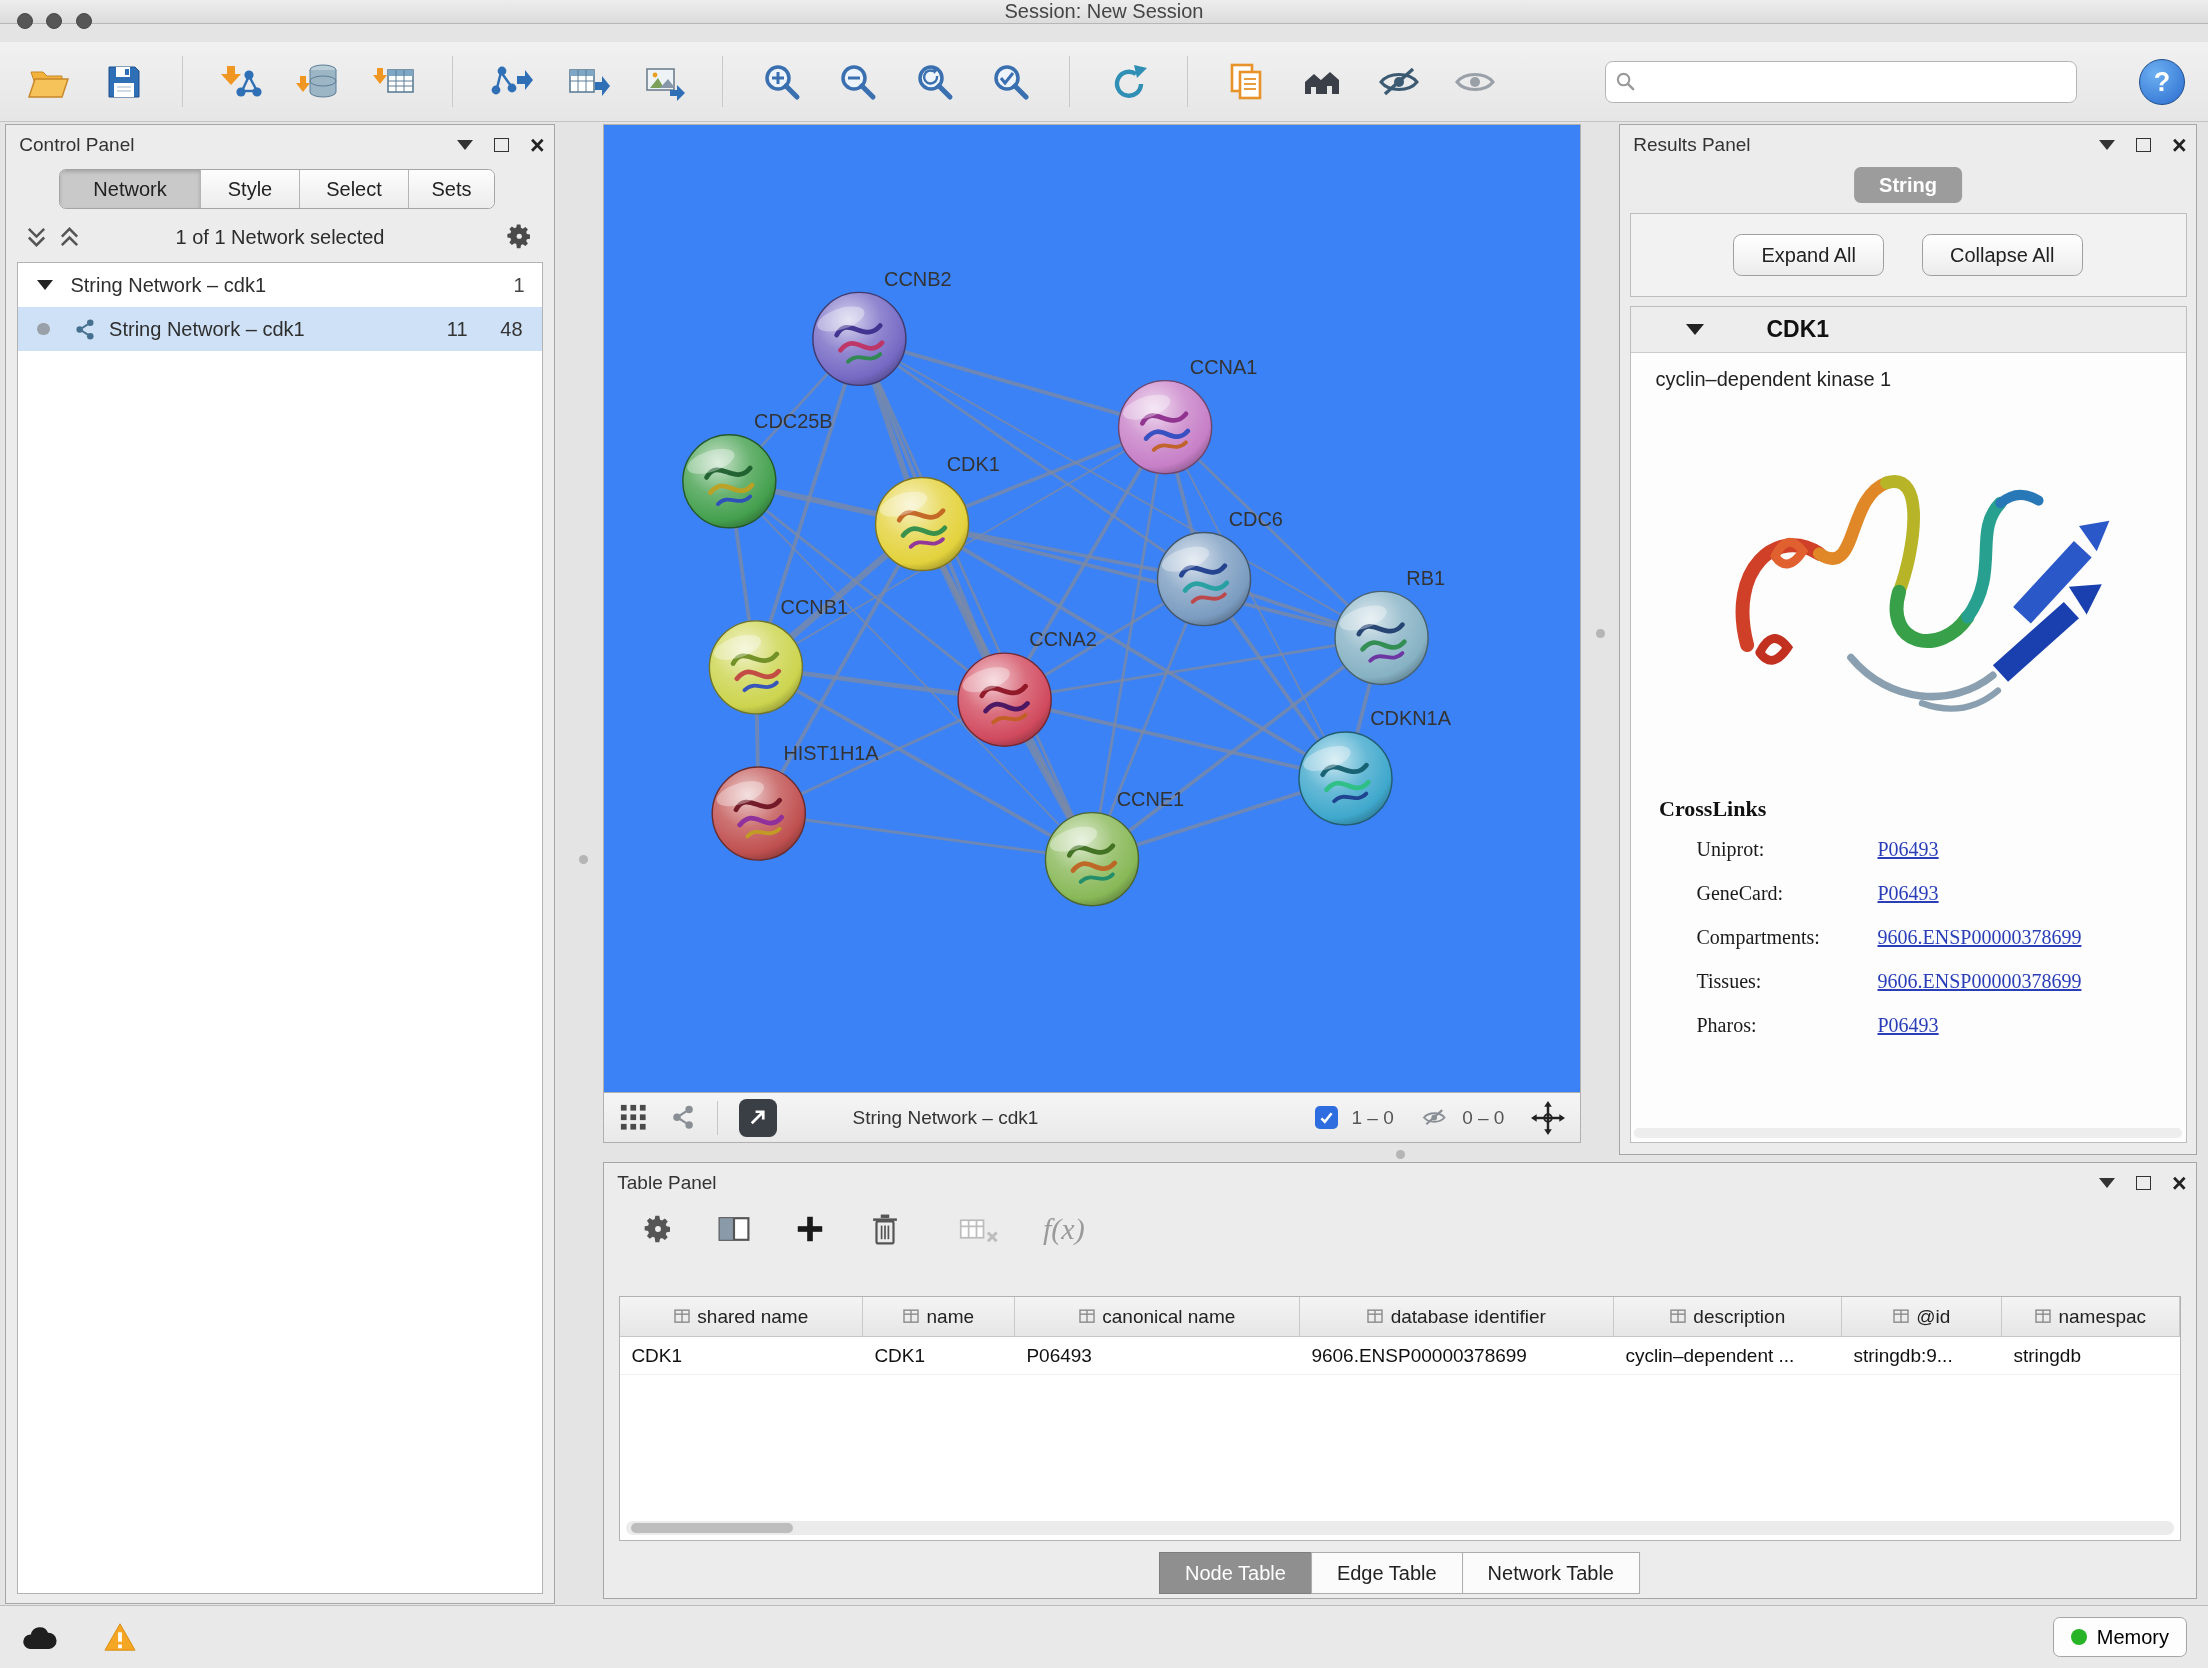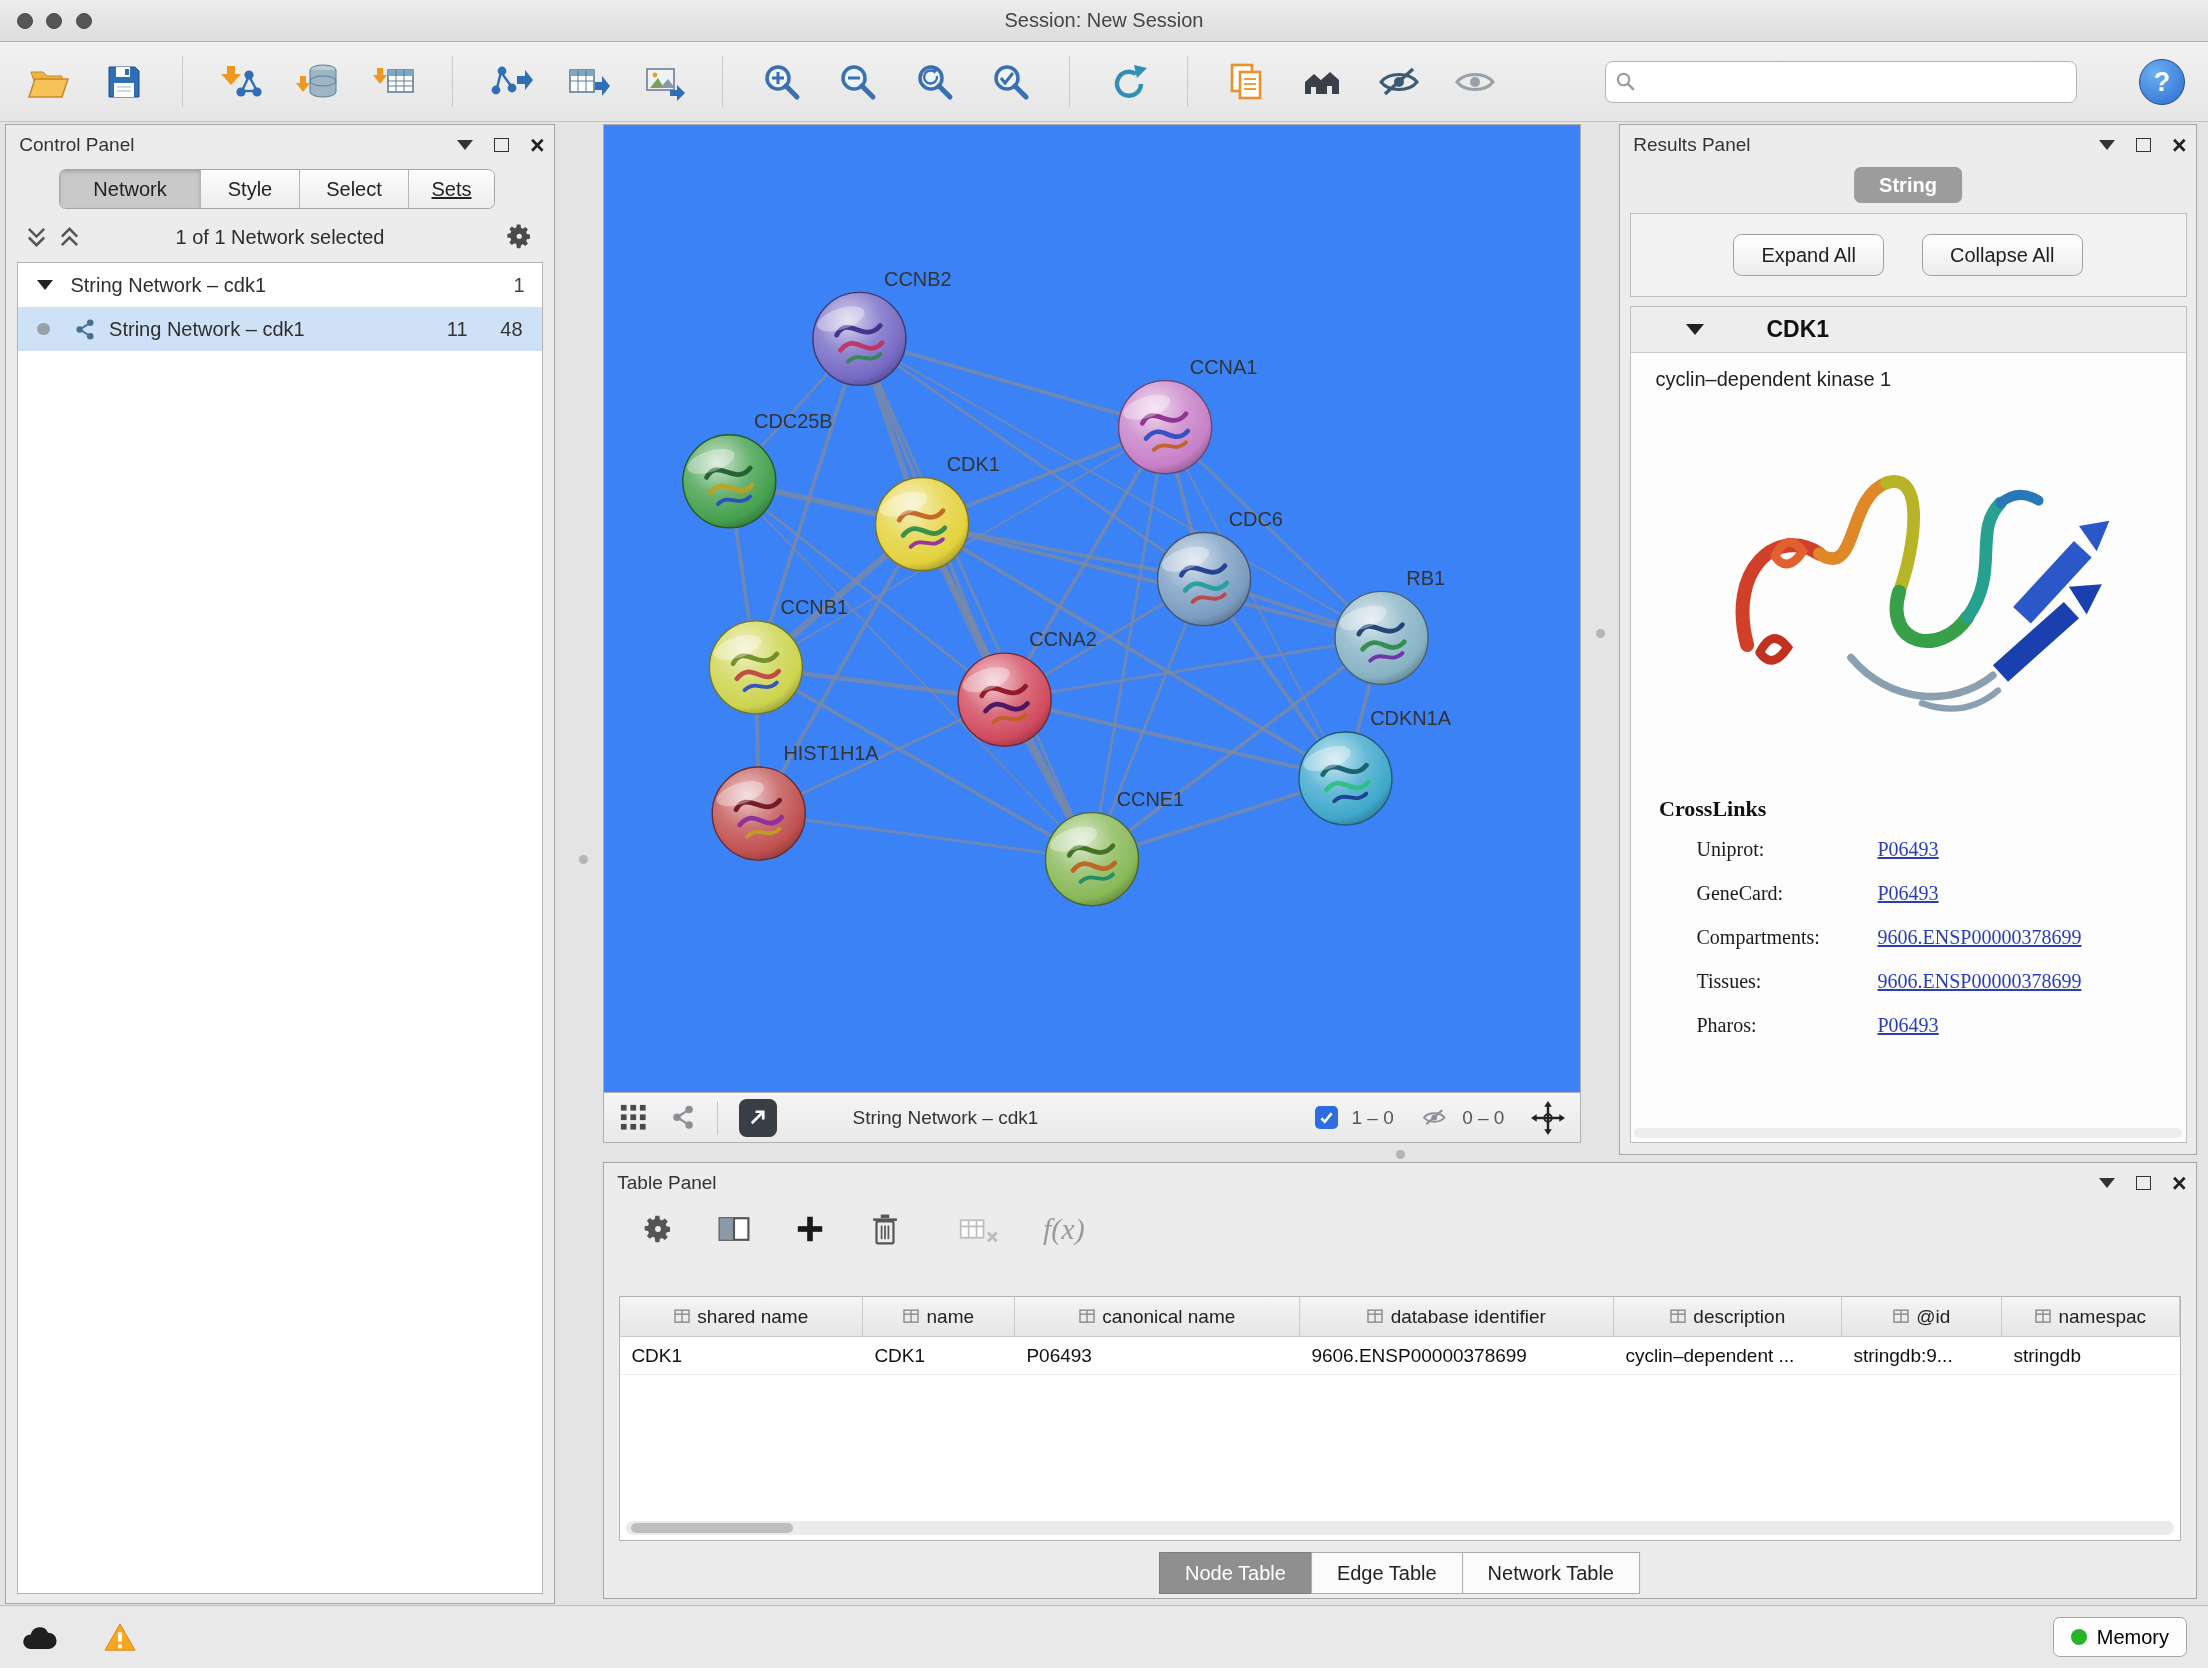--- a/index.html
+++ b/index.html
@@ -7,21 +7,21 @@
   body {
     width:2208px; height:1668px; position:relative; overflow:hidden;
     background:#e4e4e4;
     font-family:"Liberation Sans", sans-serif;
     color:#2e2e2e; font-size:19px;
     -webkit-font-smoothing:antialiased;
   }
 
   
   .titlebar {
-    position:absolute; left:0; top:0; width:2208px; height:42px;
+    position:absolute; left:0; top:0; width:2208px; height:24px;
     background:linear-gradient(#ededed,#dcdcdc);
     border-bottom:1px solid #b6b6b6;
     display:flex; align-items:center; justify-content:center;
   }
   .title-text { font-size:20px; color:#454545; }
   .traffic { position:absolute; left:17px; top:13.3px; display:flex; gap:13.3px; }
   .tl-dot { width:16px; height:16px; border-radius:50%; background:#565656; border:1px solid #484848; }
 
   
   .toolbar {
@@ -310,21 +310,21 @@
     <span class="ph-icons">
       <span class="ph-tri"></span>
       <span class="ph-sq"></span>
       <span class="ph-x">×</span>
     </span>
   </div>
   <div class="seg-tabs">
       <div class="seg-tab selected" style="width: 141px;">Network</div>
       <div class="seg-tab" style="width: 99px;">Style</div>
       <div class="seg-tab" style="width: 109px;">Select</div>
-      <div class="seg-tab" style="width: 85px; text-decoration: underline;">Sets</div>
+      <div class="seg-tab" style="width: 85px;">Sets</div>
     </div>
   <div class="cp-summary">
     <span class="cp-chevrons">
       <svg width="23" height="25" viewBox="0 0 24 26">
           <path d="M4 4 l8 8 8-8 M4 13 l8 8 8-8" stroke="#555" stroke-width="2.6" fill="none"></path>
         </svg>
       <svg width="23" height="25" viewBox="0 0 24 26">
           <path d="M4 12 l8 -8 8 8 M4 21 l8 -8 8 8" stroke="#555" stroke-width="2.6" fill="none"></path>
         </svg>
     </span>

